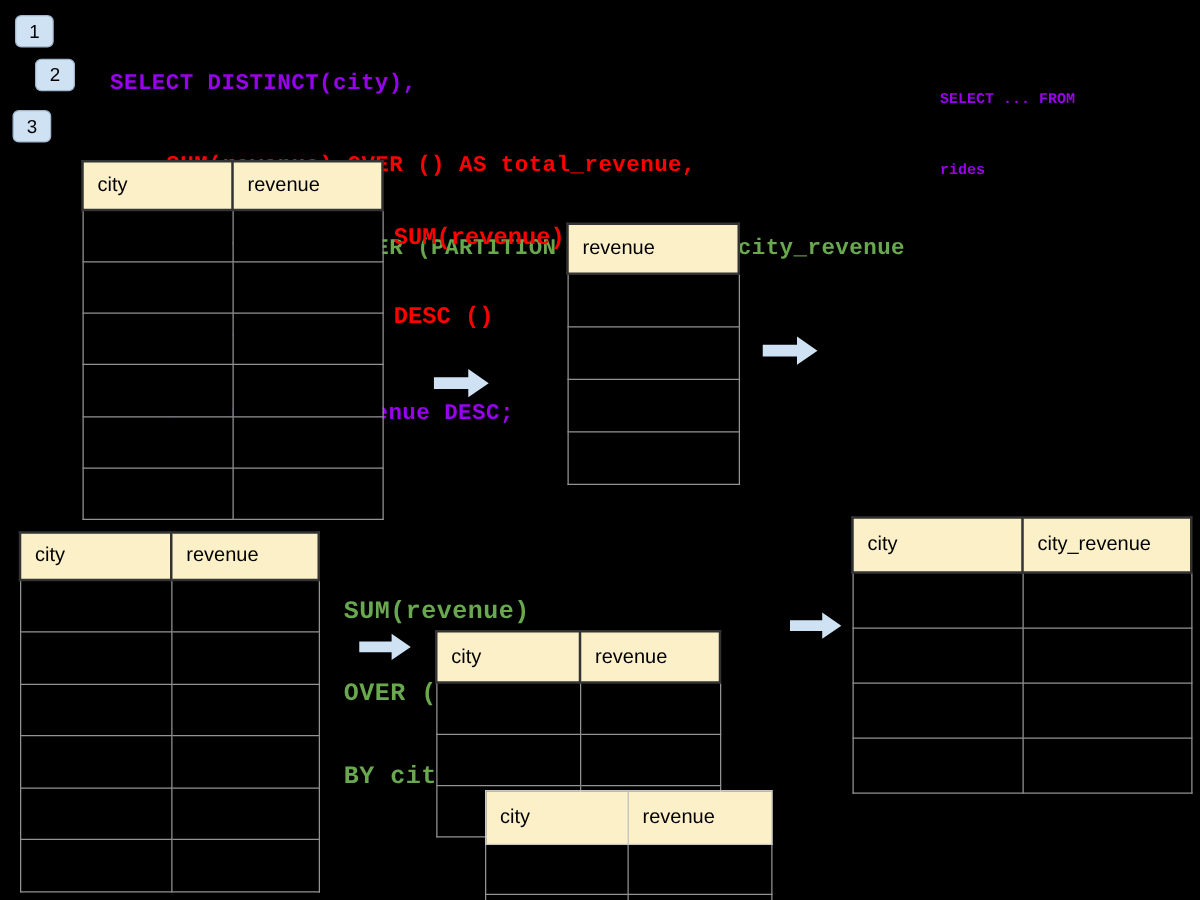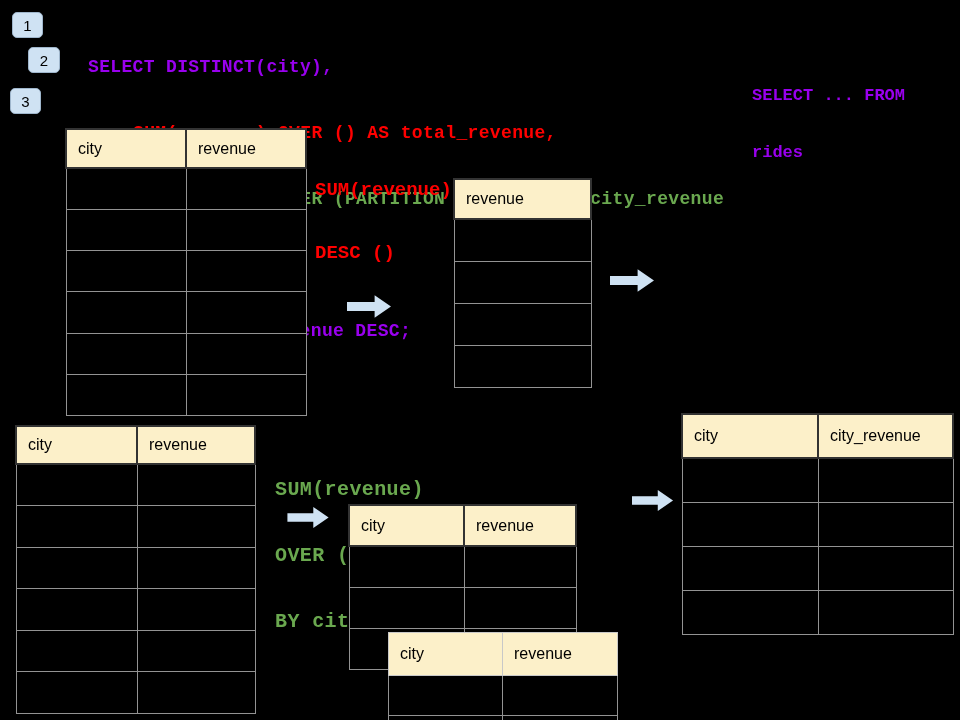--- a/index.html
+++ b/index.html
@@ -12,23 +12,23 @@
          justify-content:center;font-family:"Liberation Sans",sans-serif;}
 
   
   .code{position:absolute;left:0;top:12px;font-family:"Liberation Mono","DejaVu Sans Mono",monospace;
         font-weight:bold;font-size:18px;line-height:22px;letter-spacing:0.35px;white-space:pre;}
   .code .purple{color:var(--sql-purple,#9900EE);}
   .code .red{color:var(--sql-red,#FF0000);}
   .code .green{color:var(--sql-green,#6AA84F);}
   .ind1{padding-left:88px;} .ind2{padding-left:133px;} .ind3{padding-left:110px;}
 
-  .side-note{position:absolute;left:752px;top:48px;color:var(--sql-purple,#9900EE);
+  .side-note{position:absolute;left:752px;top:32px;color:var(--sql-purple,#9900EE);
              font-family:"Liberation Mono","DejaVu Sans Mono",monospace;font-weight:bold;
-             font-size:17px;line-height:19px;white-space:pre;}
+             font-size:12px;line-height:19px;white-space:pre;}
 
   .ann{position:absolute;font-family:"Liberation Mono","DejaVu Sans Mono",monospace;
        font-weight:bold;white-space:pre;}
   .ann-red{left:315px;top:138px;font-size:19px;line-height:21px;color:var(--sql-red,#FF0000);}
   .ann-green{left:275px;top:435px;font-size:20px;line-height:22px;letter-spacing:0.4px;
              color:var(--sql-green,#6AA84F);}
 
   
   .tbl{position:absolute;display:table;border-collapse:collapse;table-layout:fixed;}
   .thead{display:table-row;}

